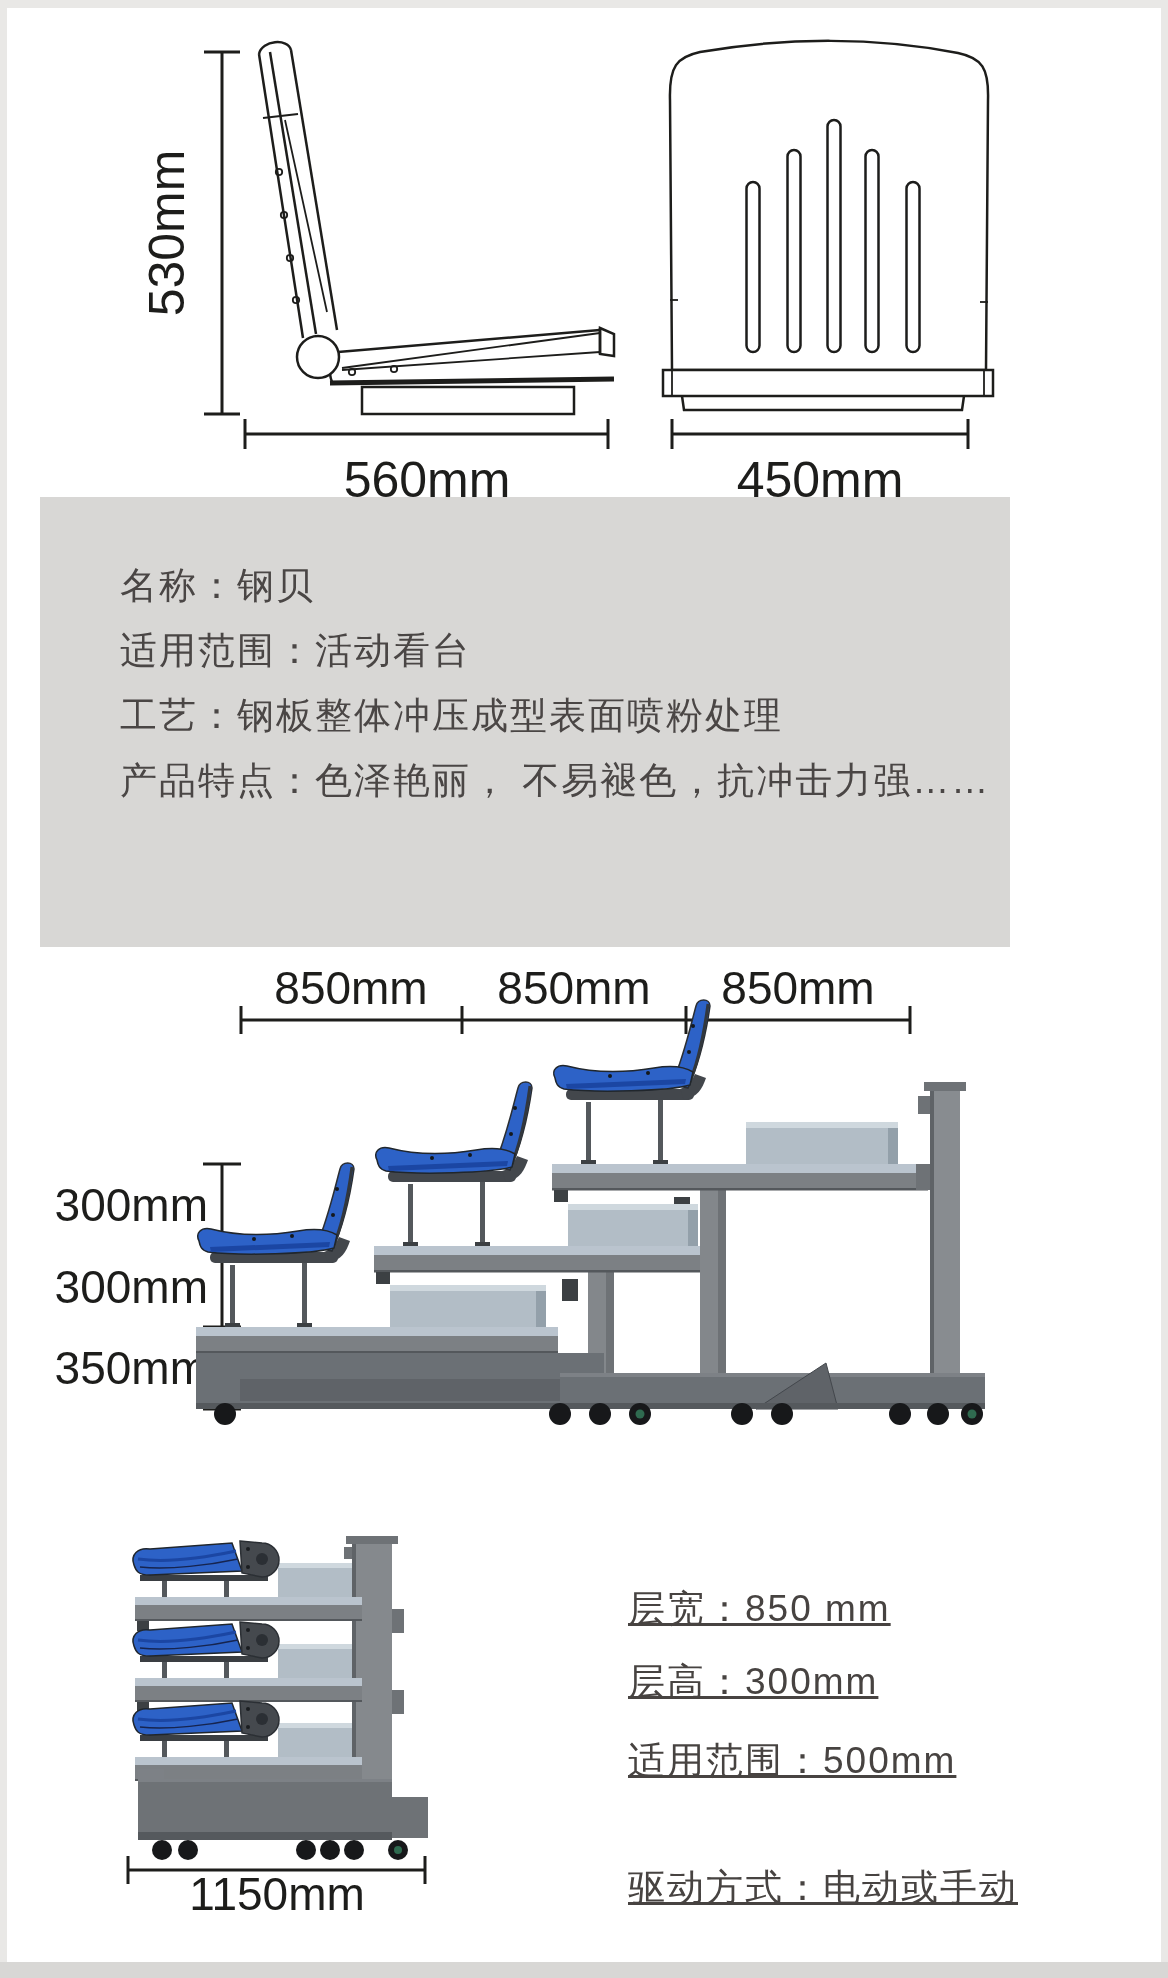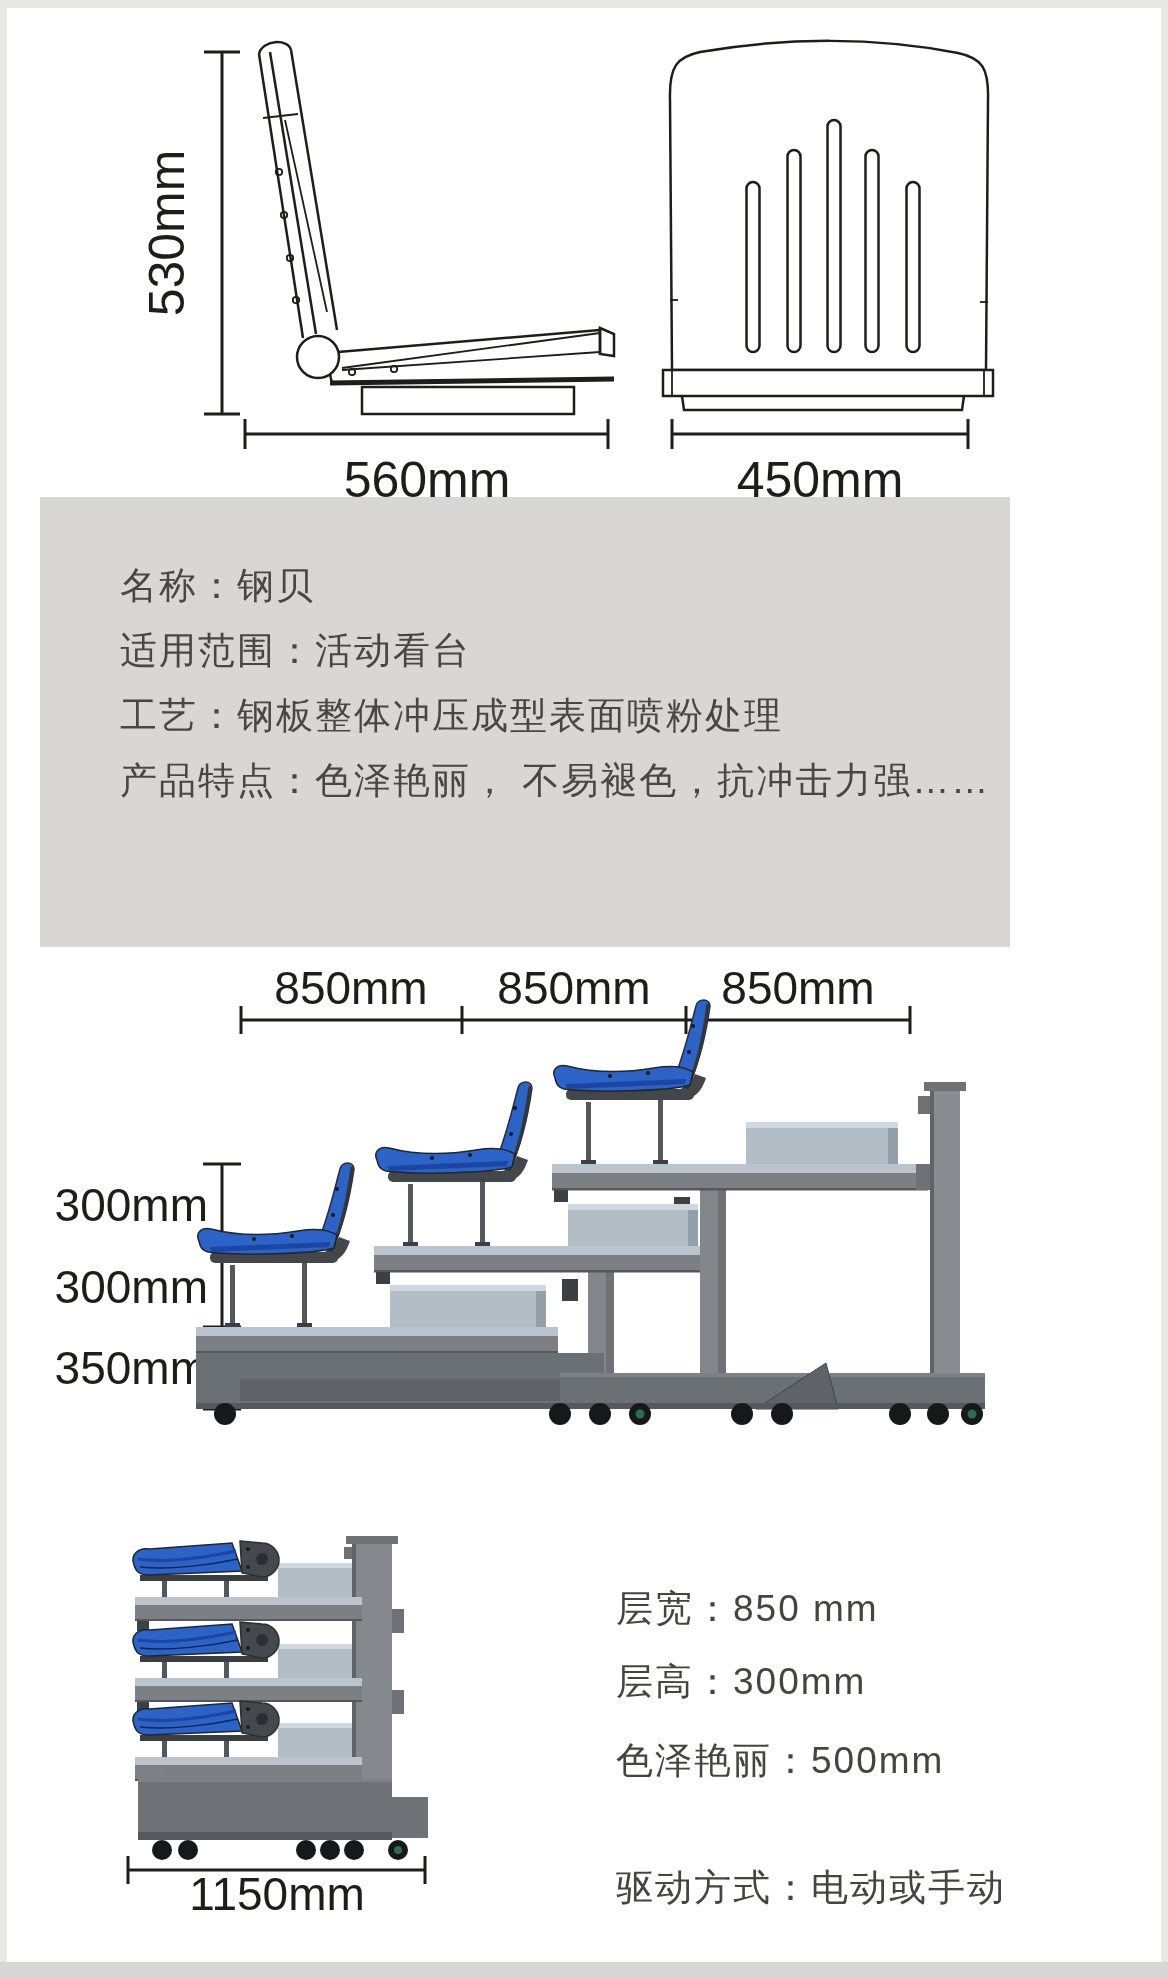--- a/index.html
+++ b/index.html
@@ -23,22 +23,23 @@
   }
   .info-line{
     font-size:37px;line-height:65px;color:#4a4645;letter-spacing:2px;
     white-space:nowrap;font-weight:400;
   }
 
   .bottom-section{position:absolute;top:947px;left:0;}
 
   .bottom-specs{position:absolute;left:612px;top:0;width:520px;height:0;}
   .spec-line{
-    position:absolute;left:4px;font-size:37px;color:#474341;letter-spacing:2px;
+    position:absolute;left:16px;font-size:37px;color:#474341;letter-spacing:2px;
     white-space:nowrap;
+    text-decoration:underline;
   }
   .spec-line.l1{top:1584px;}
   .spec-line.l2{top:1657px;}
   .spec-line.l3{top:1736px;}
   .spec-line.l4{top:1815px;margin-top:48px;}
 
   .dim-label{font-size:46px;}
   .dim-label-big{font-size:50px;}
 </style>
 </head>
@@ -344,18 +345,18 @@
         <line x1="128" y1="909" x2="128" y2="937"></line>
         <line x1="425" y1="909" x2="425" y2="937"></line>
       </g>
       <text x="277" y="963" text-anchor="middle" class="dim-label">1150mm</text>
     </g>
   </svg>
 
   <div class="bottom-specs">
     <div class="spec-line l1">层宽：850 mm</div>
     <div class="spec-line l2">层高：300mm</div>
-    <div class="spec-line l3">色泽艳丽：500mm</div>
+    <div class="spec-line l3">适用范围：500mm</div>
     <div class="spec-line l4">驱动方式：电动或手动</div>
   </div>
 
   <div class="edge edge-bottom"></div>
 </div>
 
 </body></html>

